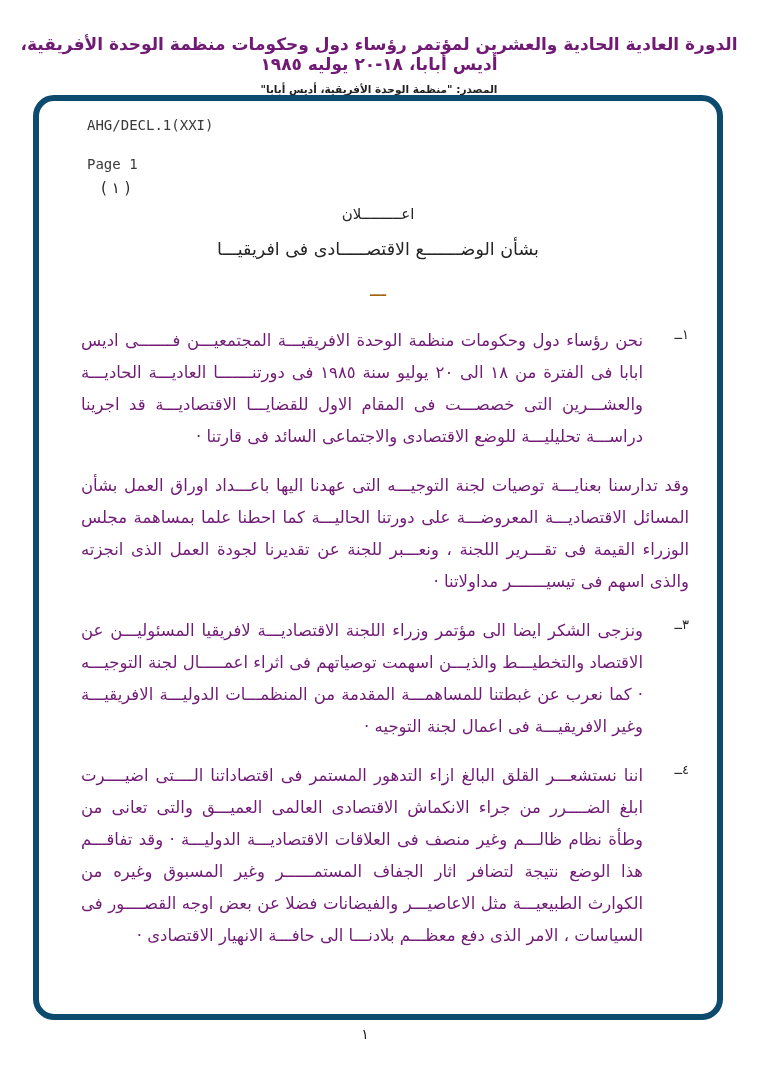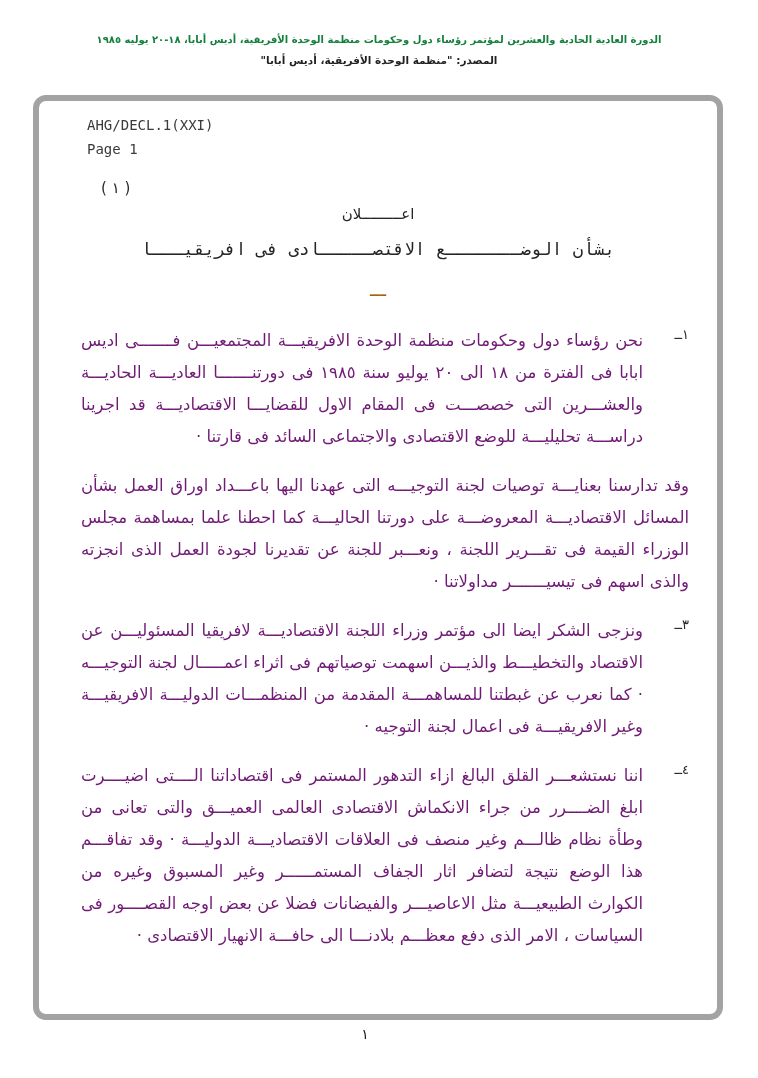--- a/index.html
+++ b/index.html
@@ -19,62 +19,62 @@
   
   .top-header {
     position: absolute;
     top: 34px;
     left: 0;
     width: 758px;
     text-align: center;
     direction: rtl;
   }
   .top-header .line1 {
-    font-size: 10px;
+    font-size: 17px;
     font-weight: bold;
-    color: #15803d;
+    color: #701a75;
     letter-spacing: 0;
   }
   .top-header .line2 {
     margin-top: 9px;
     font-size: 10.5px;
     font-weight: bold;
     color: #222;
   }
 
   
   .doc-frame {
     position: absolute;
     left: 33px;
     top: 95px;
     width: 690px;
     height: 925px;
     box-sizing: border-box;
-    border: 6px solid #a3a3a3;
-    border-radius: 13px;
+    border: 6px solid #0c4a6e;
+    border-radius: 21px;
     background: #ffffff;
   }
   .doc-inner {
     position: relative;
     width: 100%;
     height: 100%;
   }
 
   .doc-ref {
     position: absolute;
     left: 48px;
     top: 16px;
     font-family: "DejaVu Sans Mono", monospace;
     font-size: 14px;
     color: #3a3a3a;
   }
   .doc-page {
     position: absolute;
     left: 48px;
-    top: 40px;
+    top: 55px;
     font-family: "DejaVu Sans Mono", monospace;
     font-size: 14px;
     color: #3a3a3a;
   }
 
   .section-number {
     position: absolute;
     left: 62px;
     top: 78px;
     font-size: 15px;
@@ -94,21 +94,20 @@
   }
   .doc-subtitle {
     position: absolute;
     top: 138px;
     left: 0;
     width: 100%;
     text-align: center;
     direction: rtl;
     font-size: 17.5px;
     color: #252525;
-    font-family: Liberation Mono, monospace;
   }
   .title-divider {
     position: absolute;
     top: 178px;
     left: 0;
     width: 100%;
     text-align: center;
     font-size: 18px;
     color: #a16207;
   }

